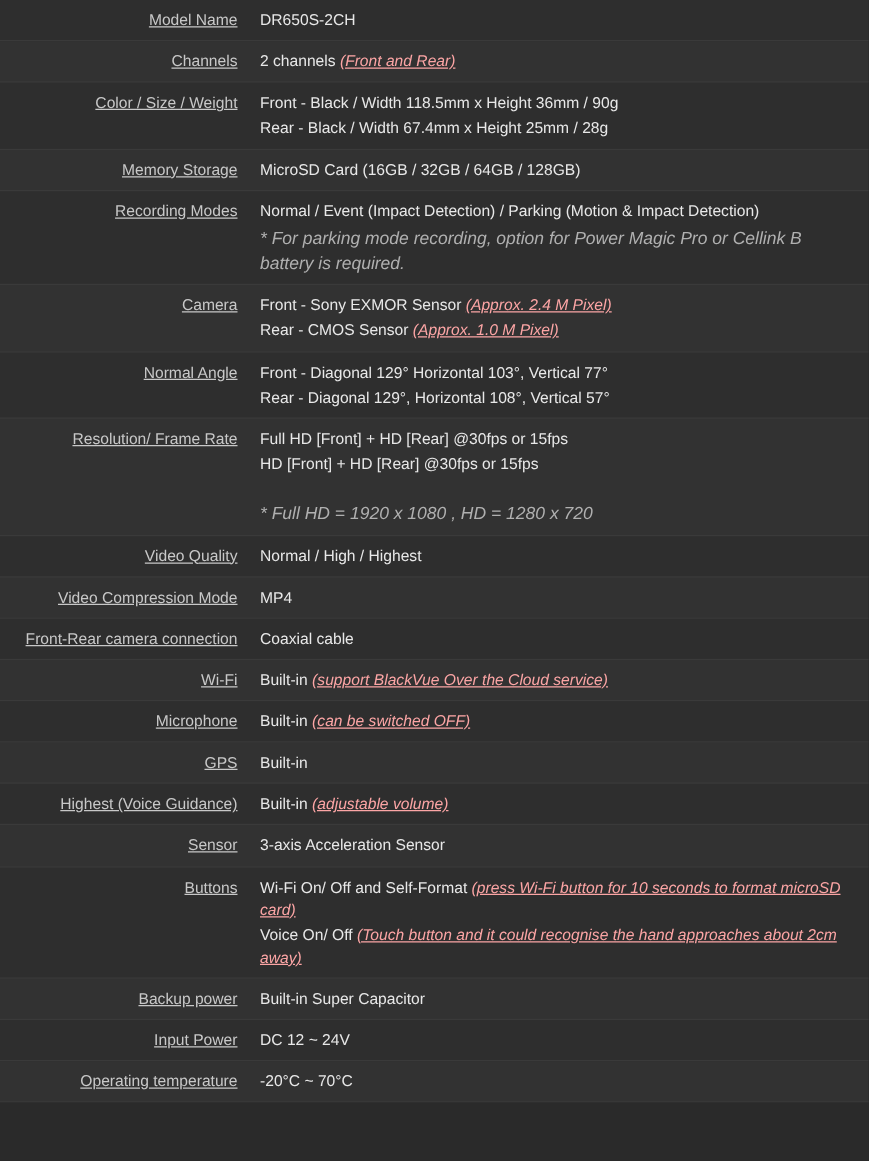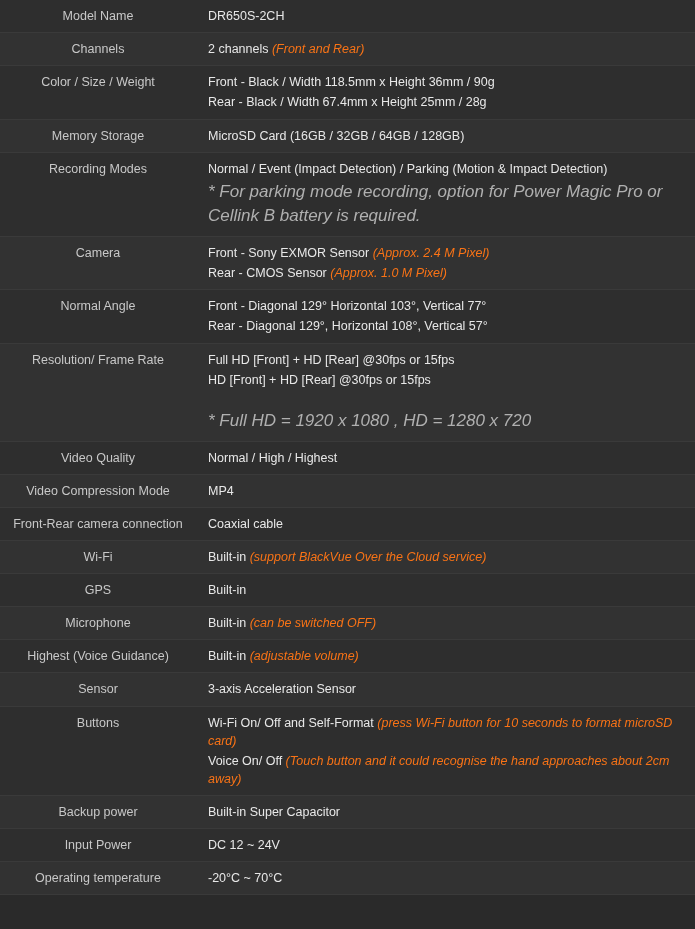--- a/index.html
+++ b/index.html
@@ -20,40 +20,42 @@
     .spec-table tr:nth-child(odd) {
       background: #2e2e2e;
     }
     .spec-table tr:nth-child(even) {
       background: #323232;
     }
     .label-cell {
       width: 200px;
       min-width: 200px;
       padding: 7px 10px 7px 6px;
-      text-align: center;
+      text-align: right;
       color: #c8c8c8;
       font-size: 12.5px;
       vertical-align: top;
       line-height: 1.45;
+      text-decoration: underline;
     }
     .value-cell {
       padding: 7px 8px 7px 8px;
       color: #e8e8e8;
       font-size: 12.5px;
       vertical-align: top;
       line-height: 1.45;
     }
     .value-cell em {
       font-style: italic;
-      color: #f97316;
+      color: #fca5a5;
+      text-decoration: underline;
     }
     .note {
       display: block;
-      font-size: 17px;
+      font-size: 14px;
       color: #b0b0b0;
       font-style: italic;
       margin-top: 2px;
     }
     .sub-row {
       display: block;
       margin-top: 2px;
     }
   </style>
 </head>
@@ -103,26 +105,26 @@
       </tr>
       <tr>
         <td class="label-cell">Front-Rear camera connection</td>
         <td class="value-cell">Coaxial cable</td>
       </tr>
       <tr>
         <td class="label-cell">Wi-Fi</td>
         <td class="value-cell">Built-in <em>(support BlackVue Over the Cloud service)</em></td>
       </tr>
       <tr>
+        <td class="label-cell">Microphone</td>
+        <td class="value-cell">Built-in <em>(can be switched OFF)</em></td>
+      </tr>
+      <tr>
         <td class="label-cell">GPS</td>
         <td class="value-cell">Built-in</td>
-      </tr>
-      <tr>
-        <td class="label-cell">Microphone</td>
-        <td class="value-cell">Built-in <em>(can be switched OFF)</em></td>
       </tr>
       <tr>
         <td class="label-cell">Highest (Voice Guidance)</td>
         <td class="value-cell">Built-in <em>(adjustable volume)</em></td>
       </tr>
       <tr>
         <td class="label-cell">Sensor</td>
         <td class="value-cell">3-axis Acceleration Sensor</td>
       </tr>
       <tr>

